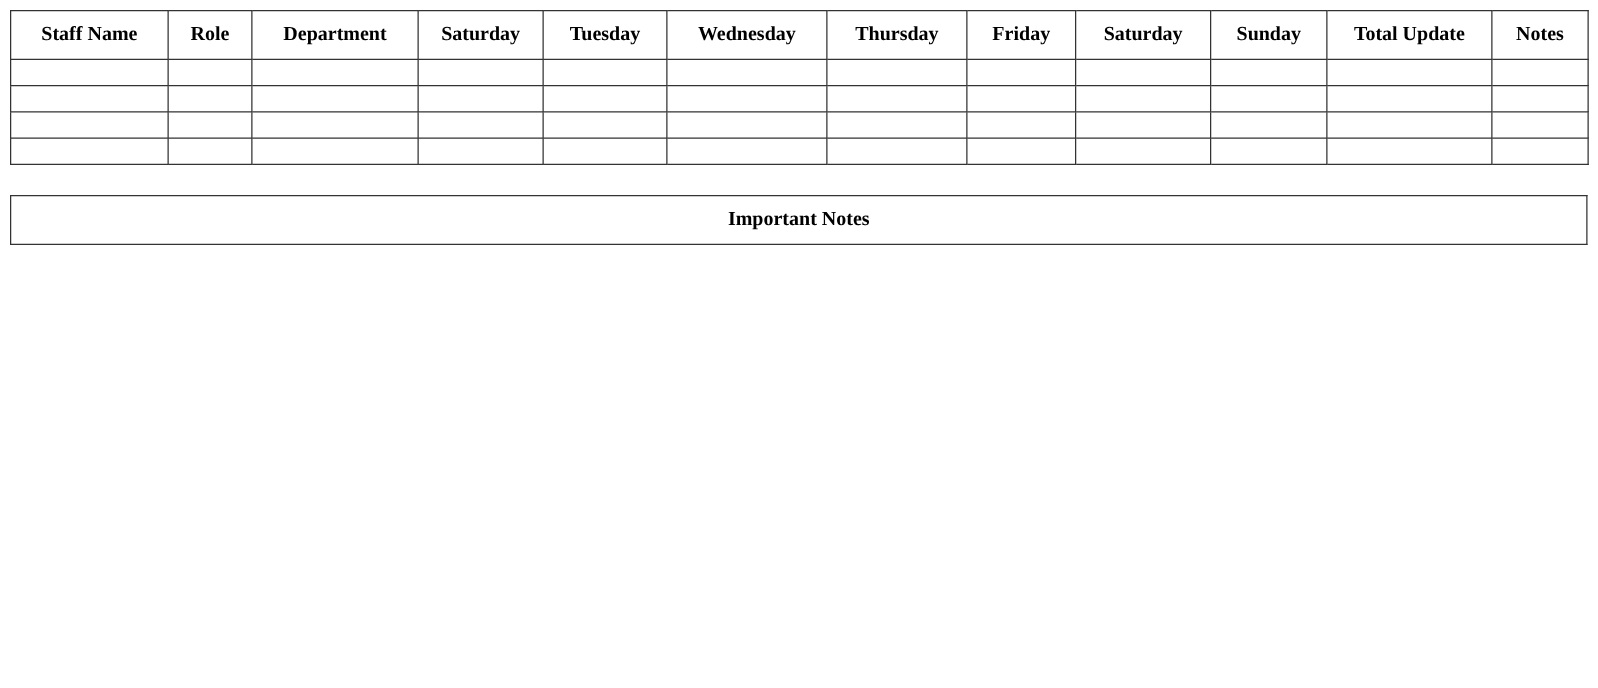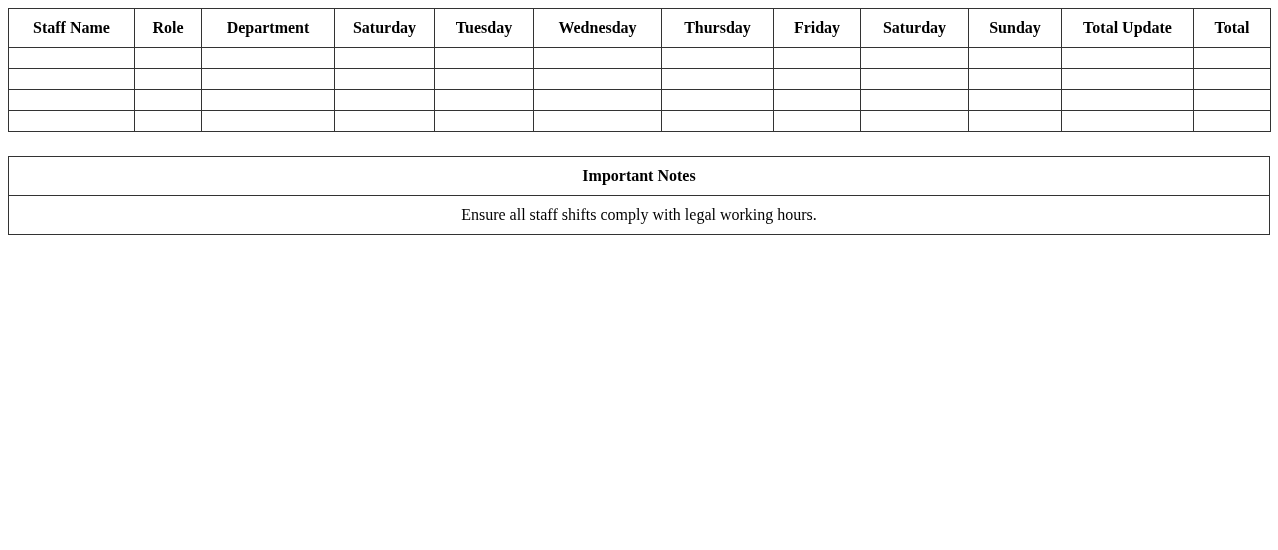--- a/index.html
+++ b/index.html
@@ -42,21 +42,21 @@
         <th>Role</th>
         <th>Department</th>
         <th>Saturday</th>
         <th>Tuesday</th>
         <th>Wednesday</th>
         <th>Thursday</th>
         <th>Friday</th>
         <th>Saturday</th>
         <th>Sunday</th>
         <th>Total Update</th>
-        <th>Total</th>
+        <th>Notes</th>
       </tr>
     </thead>
     <tbody id="sched-body">
         <tr>
           <td></td>
           <td></td>
           <td></td>
           <td></td>
           <td></td>
           <td></td>
@@ -112,18 +112,15 @@
       </tbody>
   </table>
 
   <table class="notes">
     <thead>
       <tr>
         <th>Important Notes</th>
       </tr>
     </thead>
     <tbody>
-      <tr>
-        <td>Ensure all staff shifts comply with legal working hours.</td>
-      </tr>
     </tbody>
   </table>
 </div>
 
 </body></html>

